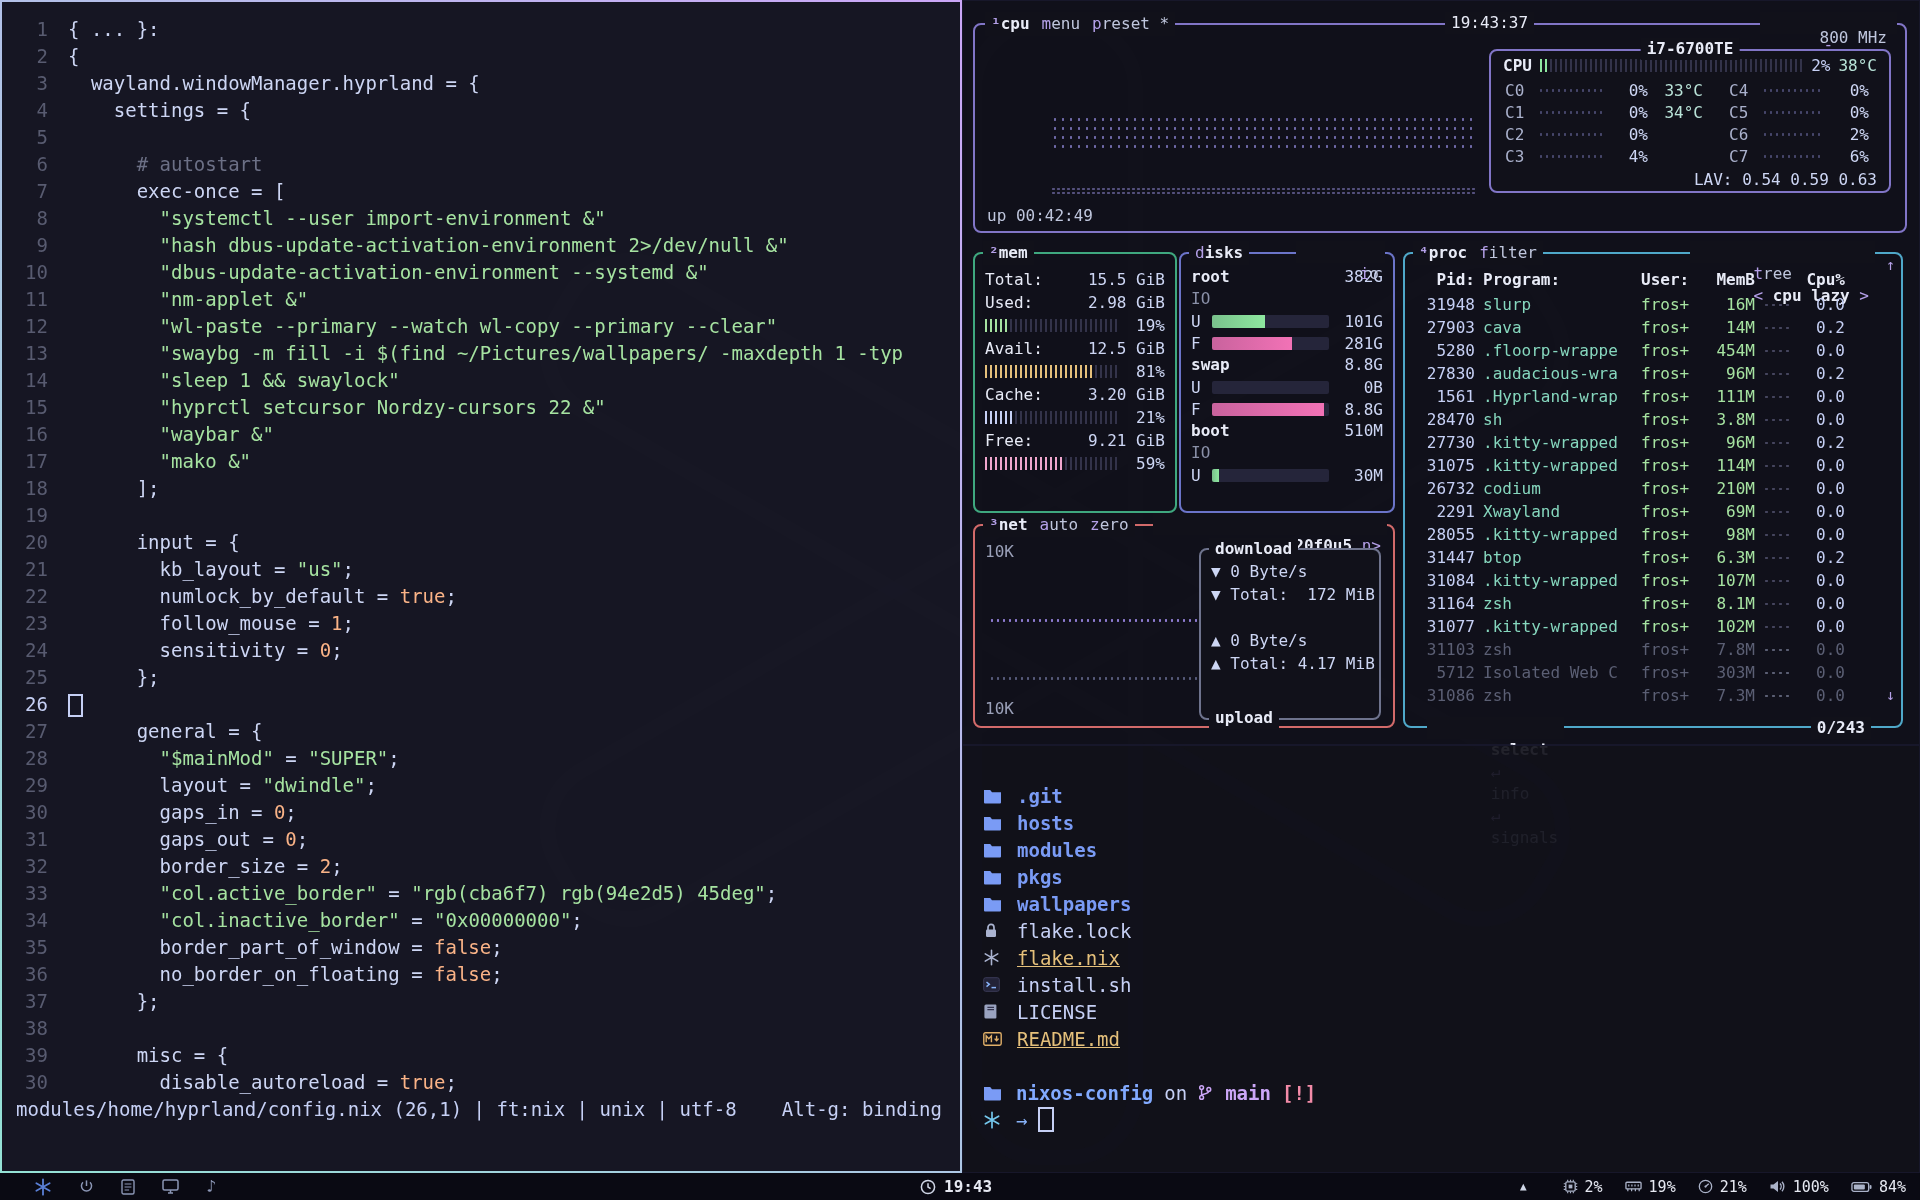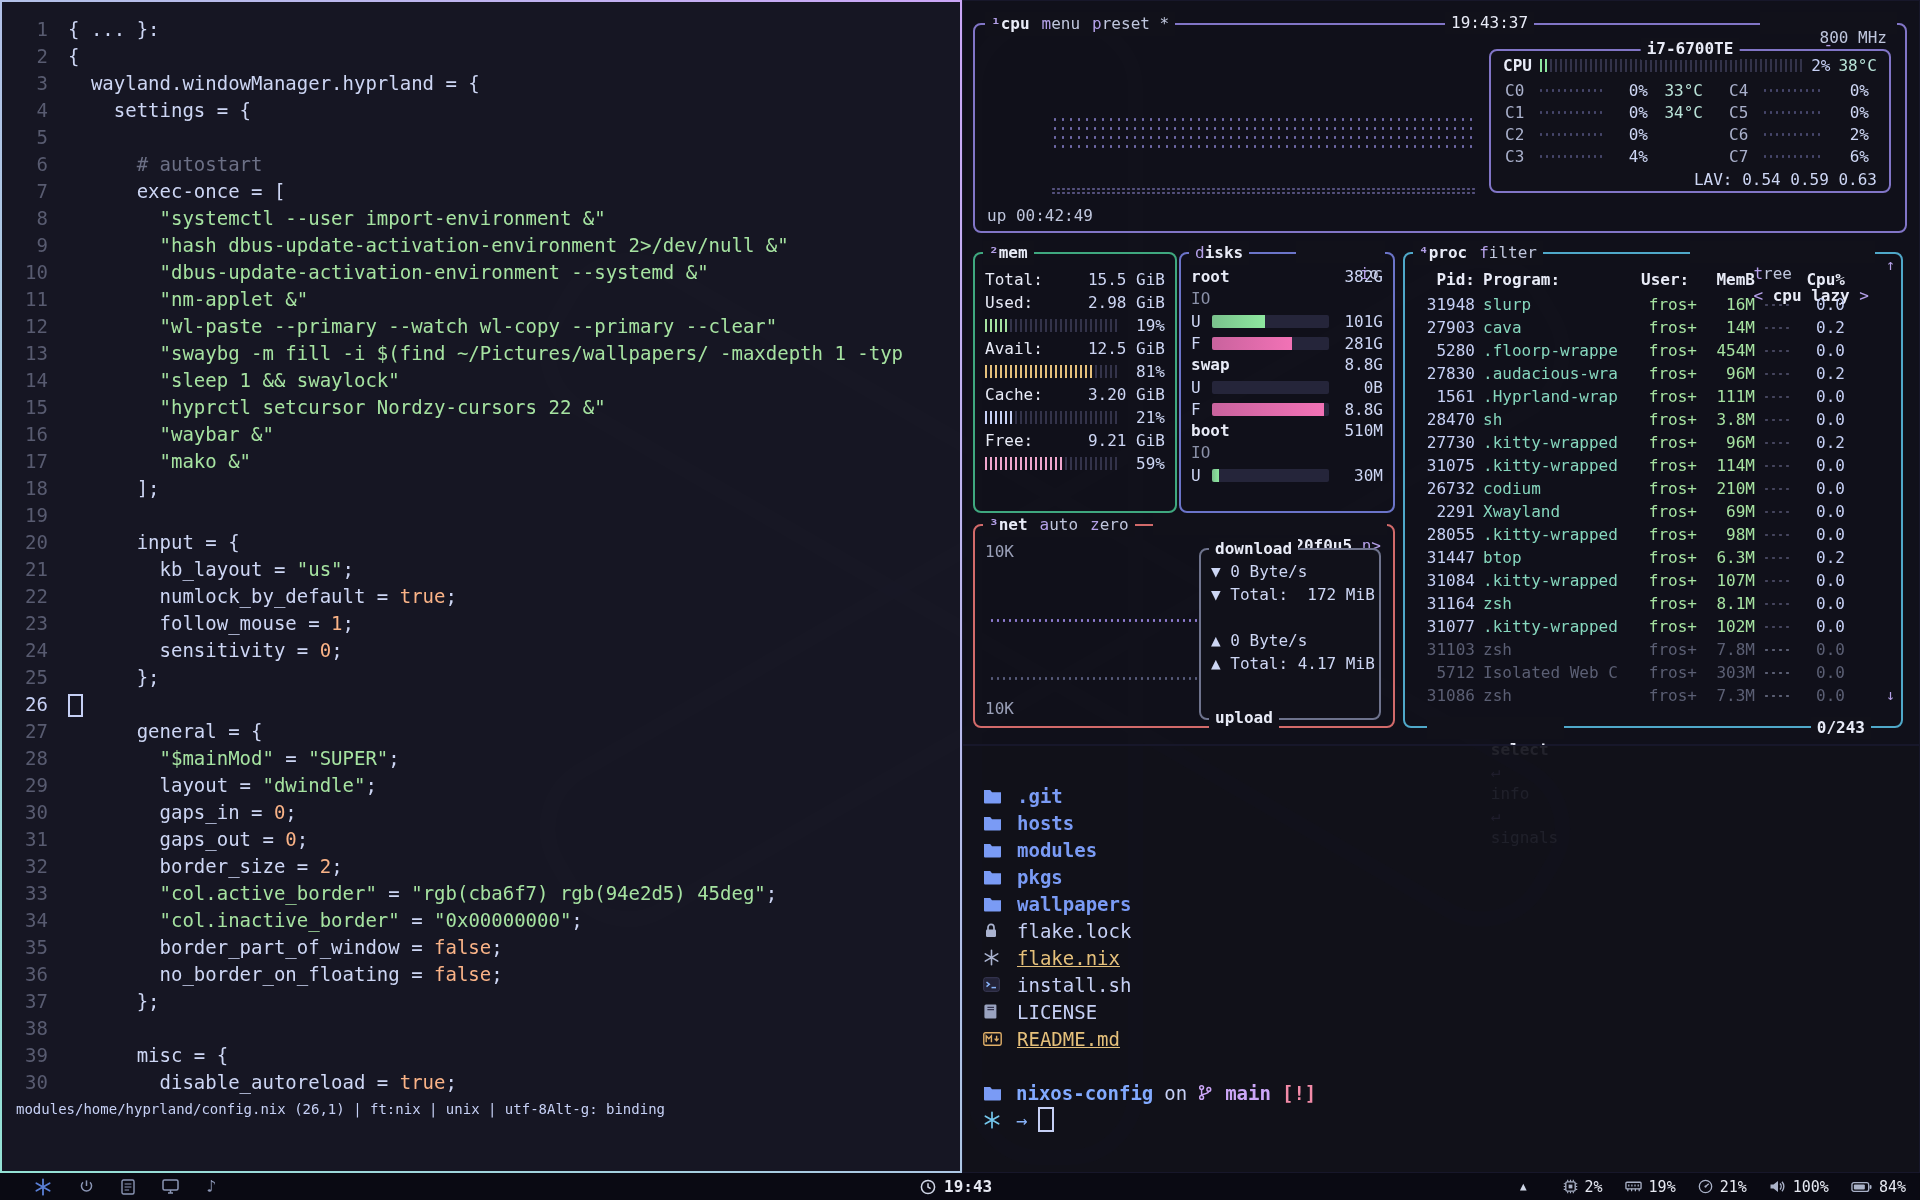--- a/index.html
+++ b/index.html
@@ -28,22 +28,22 @@
     position:absolute;left:0;top:1173px;width:1920px;height:27px;z-index:3;
     background:#0a0a13;display:flex;align-items:center;
   }
   
   #code-lines{padding-top:14px;font-size:19px;}
   .codeline{display:flex;height:27px;line-height:27px;white-space:pre;}
   .gut{width:46px;flex:none;text-align:right;padding-right:20px;color:#585b70;}
   .gut.on{color:#c6d0f5;}
   .ct{color:#cdd6f4}.cs{color:#a6e3a1}.cn{color:#fab387}.cc{color:#6c7086}
   .curbox{width:11px;height:19px;border:2px solid #c6d0f5;margin-top:3px;flex:none;}
-  #statusline{display:flex;padding:0 18px 0 14px;
-    font-size:14px;color:#c6d0f5;height:27px;line-height:27px;}
+  #statusline{display:flex;justify-content:space-between;padding:0 18px 0 14px;
+    font-size:19px;color:#c6d0f5;height:27px;line-height:27px;}
   
   .bbox{position:absolute;border:2px solid;border-radius:8px;font-size:16px;color:#c6d0f5;}
   .btit{position:absolute;top:-13px;height:24px;line-height:24px;background:#11111a;
     padding:0 6px;display:flex;gap:12px;white-space:pre;}
   .bnum{color:#b4a0e8;font-weight:bold;}
   .bname{font-weight:bold;color:#e8ebf7;}
   .hk{color:#b4a0e8;}
   .opt{color:#bfc6dd;}
   .patch{position:absolute;background:#11111a;padding:0 6px;height:22px;line-height:22px;white-space:pre;}
   .dots{background-image:radial-gradient(circle,currentColor 1.1px,transparent 1.25px);}
@@ -82,21 +82,21 @@
   #proc-box{left:440px;top:251px;width:496px;height:472px;border-color:#4fa8c9;}
   .phead,.prow{display:grid;grid-template-columns:58px 150px 56px 50px 30px 44px;
     column-gap:8px;padding:0 16px 0 12px;height:23px;line-height:23px;white-space:pre;}
   .phead{position:absolute;left:0;right:0;top:14px;font-weight:bold;color:#e8ebf7;}
   #proc-rows{position:absolute;left:0;right:0;top:39px;}
   .col-pid{text-align:right;}
   .col-mem{text-align:right;}
   .col-cpu{text-align:right;}
   .prow .col-pid{color:#c6d0f5;}
   .prow .col-prog{color:#86d7be;}
-  .prow .col-user{color:#a6e3a1;text-align:right;}
+  .prow .col-user{color:#a6e3a1;}
   .prow .col-mem{color:#a6e3a1;}
   .prow .col-cpu{color:#c6d0f5;}
   .pdots{align-self:center;height:4px;color:#45455e;}
   .prow.dim span{color:#5b5f74 !important;}
   .scroll-arrow{position:absolute;right:6px;color:#b4a0e8;font-size:15px;}
   
   #file-list{list-style:none;margin:0;padding:36px 0 0 20px;}
   .fitem{display:flex;align-items:center;gap:12px;height:27px;font-size:19px;}
   .ficon{width:22px;flex:none;display:flex;align-items:center;}
   .fdir{color:#7a9bf5;font-weight:bold;}

